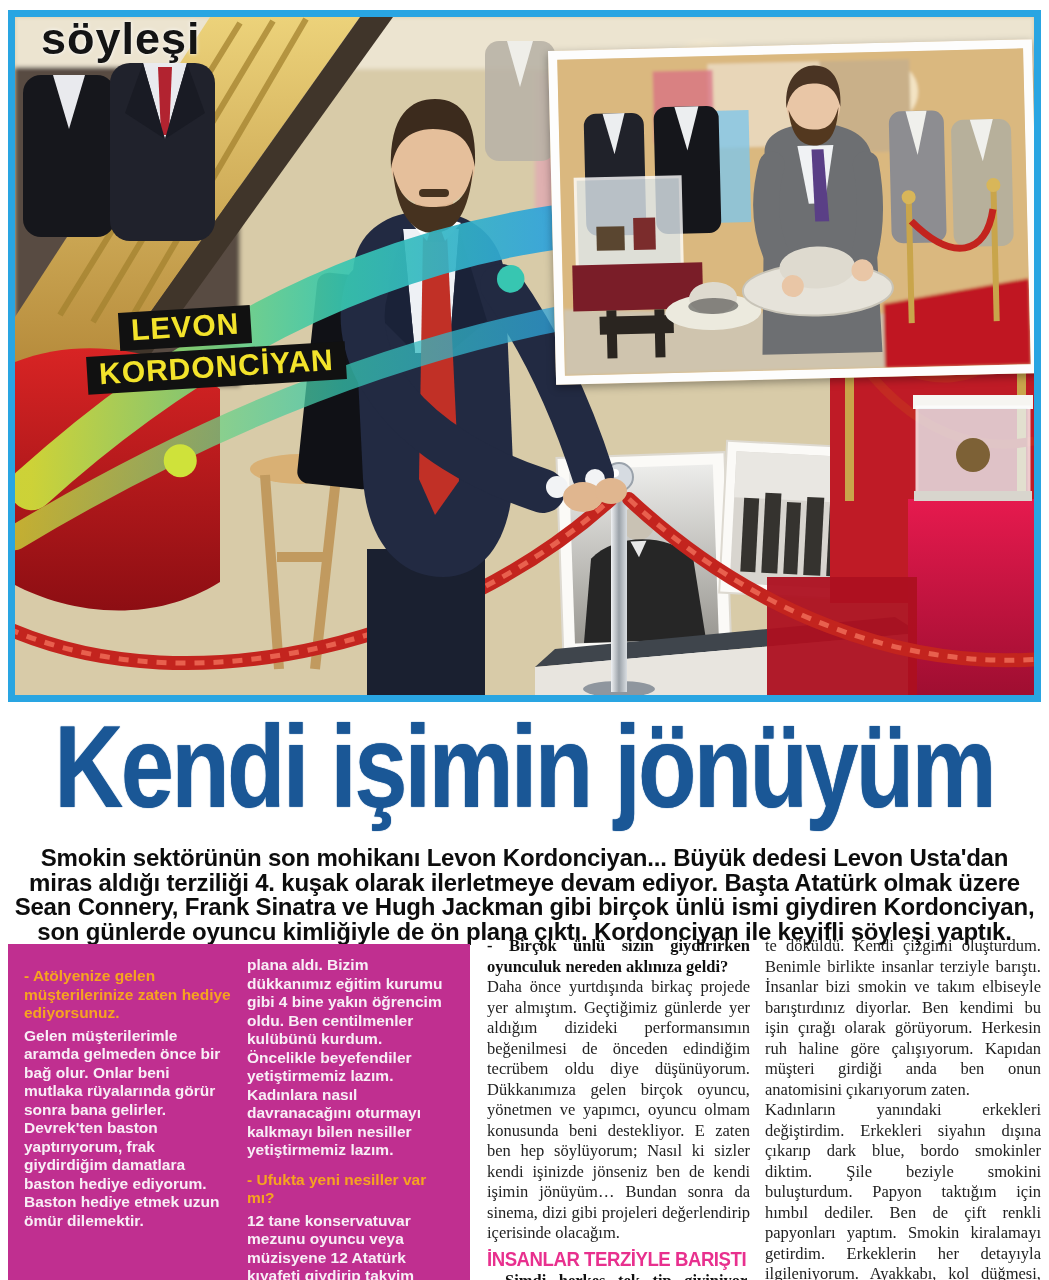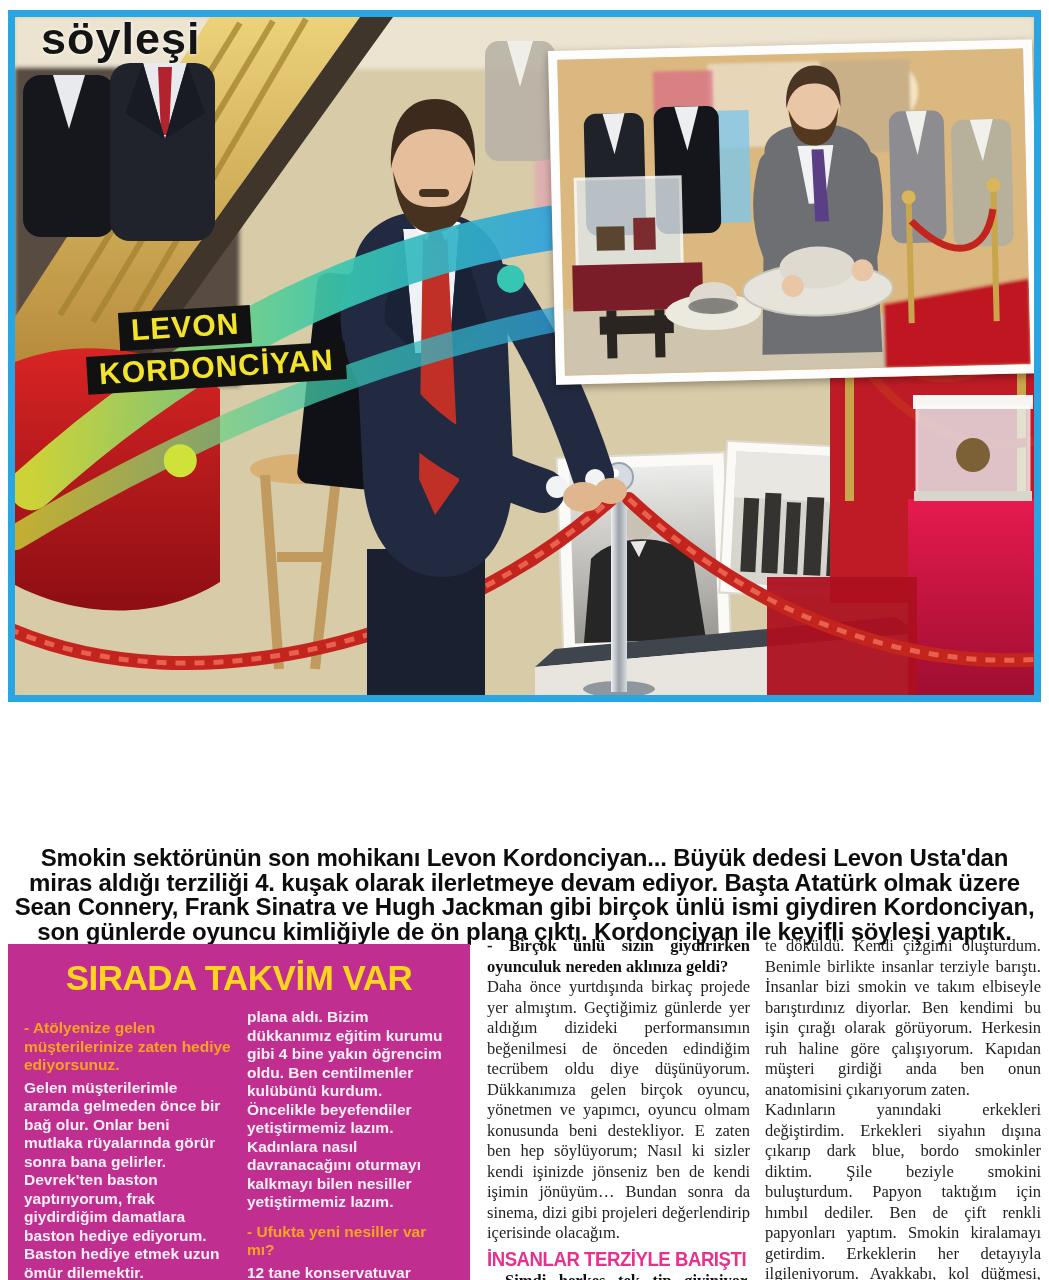--- a/index.html
+++ b/index.html
@@ -331,25 +331,27 @@
             <circle cx="433" cy="136" r="7" fill="#d8b659"></circle>
           <path d="M350,170 C390,212 424,206 432,160" stroke="#c3241e" stroke-width="7" fill="none"></path>
         </g>
       </svg>
     </div>
 
     <div class="nametag tag1">LEVON</div>
     <div class="nametag tag2">KORDONCİYAN</div>
   </div>
 
+  <div class="headline">
+    <span>Kendi işimin jönüyüm</span>
+  </div>
 
   <div class="standfirst">Smokin sektörünün son mohikanı Levon Kordonciyan...  Büyük dedesi Levon Usta'dan miras aldığı terziliği 4. kuşak olarak ilerletmeye devam ediyor.  Başta Atatürk olmak üzere Sean Connery, Frank Sinatra ve Hugh Jackman gibi birçok ünlü ismi giydiren Kordonciyan, son günlerde oyuncu kimliğiyle de ön plana çıktı. Kordonciyan ile keyifli söyleşi yaptık.</div>
 
   <div class="pinkbox">
-    <h2>SIRADA TAKVİM VAR</h2>
     <div class="pinkcols">
       <div class="pinkcol">
         <p class="pq">- Atölyenize gelen müşterilerinize zaten hediye ediyorsunuz.</p>
         <p class="pa">Gelen müşterilerimle aramda gelmeden önce bir bağ olur. Onlar beni mutlaka rüyalarında görür sonra bana gelirler. Devrek'ten baston yaptırıyorum, frak giydirdiğim damatlara baston hediye ediyorum. Baston hediye etmek uzun ömür dilemektir.</p>
 
       </div>
       <div class="pinkcol">
         <p class="pa">plana aldı. Bizim dükkanımız eğitim kurumu gibi 4 bine yakın öğrencim oldu. Ben centilmenler kulübünü kurdum. Öncelikle beyefendiler yetiştirmemiz lazım. Kadınlara nasıl davranacağını oturmayı kalkmayı bilen nesiller yetiştirmemiz lazım.</p>
         <p class="pq">- Ufukta yeni nesiller var mı?</p>
         <p class="pa">12 tane konservatuvar mezunu oyuncu veya müzisyene 12 Atatürk kıyafeti giydirip takvim çıkarmak istiyorum. O gecede o kıyafetleri açık artırmayla satıp gelirini bağış yapmak istiyorum.</p>

